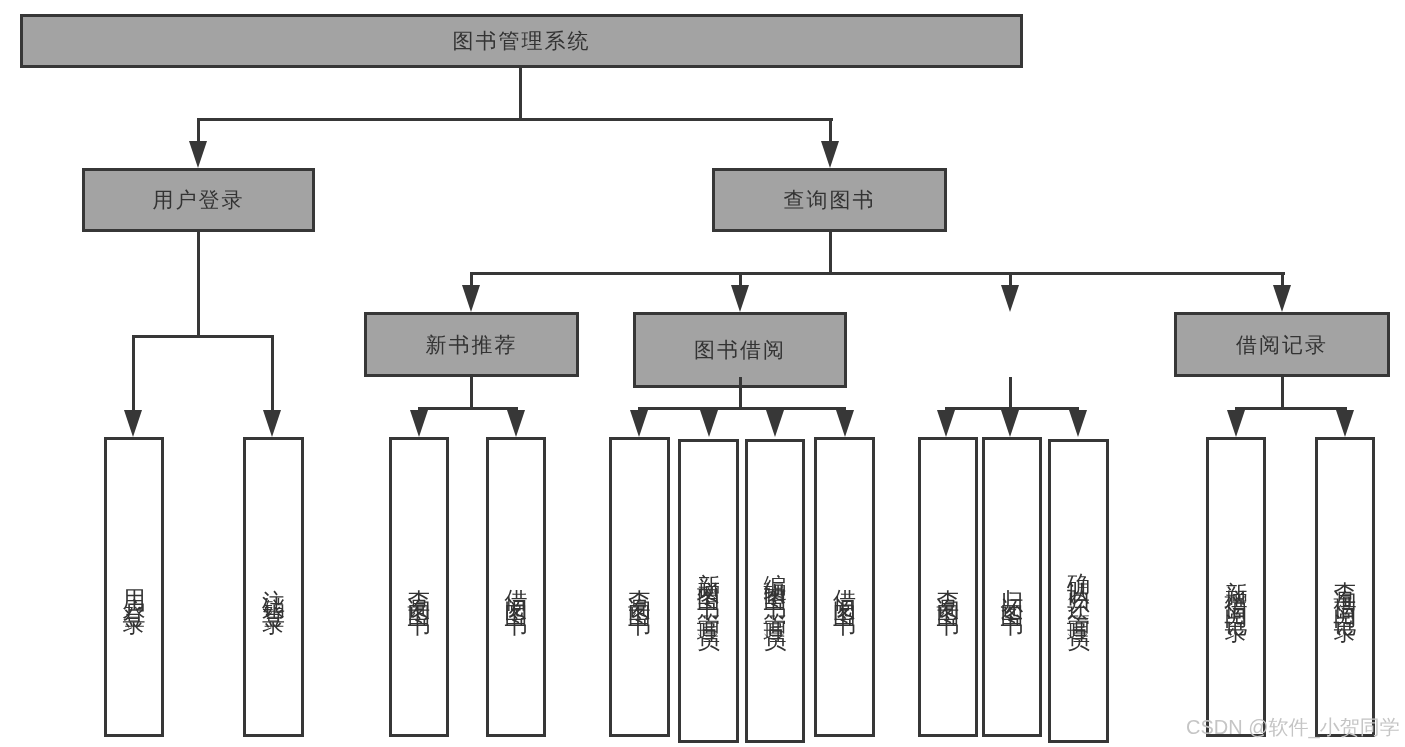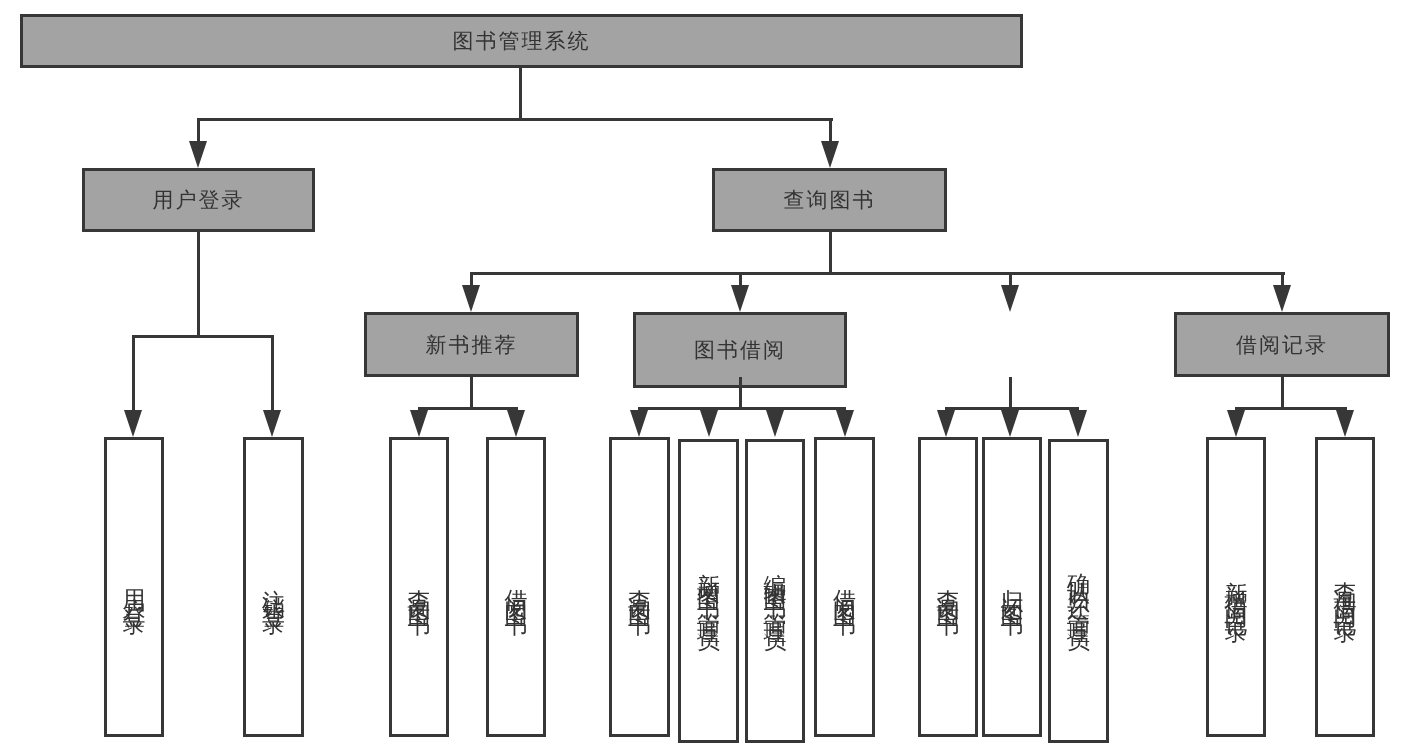--- a/index.html
+++ b/index.html
@@ -184,14 +184,15 @@
     <span class="vlbl">确认归还（管理员）</span>
   </div>
 
   <div class="vnode" style="left:1206px; top:437px; width:60px; height:300px;">
     <span class="vlbl">新增借阅记录</span>
   </div>
   <div class="vnode" style="left:1315px; top:437px; width:60px; height:300px;">
     <span class="vlbl">查询借阅记录</span>
   </div>
 
+  <div id="watermark">CSDN @软件_小贺同学</div>
 
 </div>
 
 </body></html>

